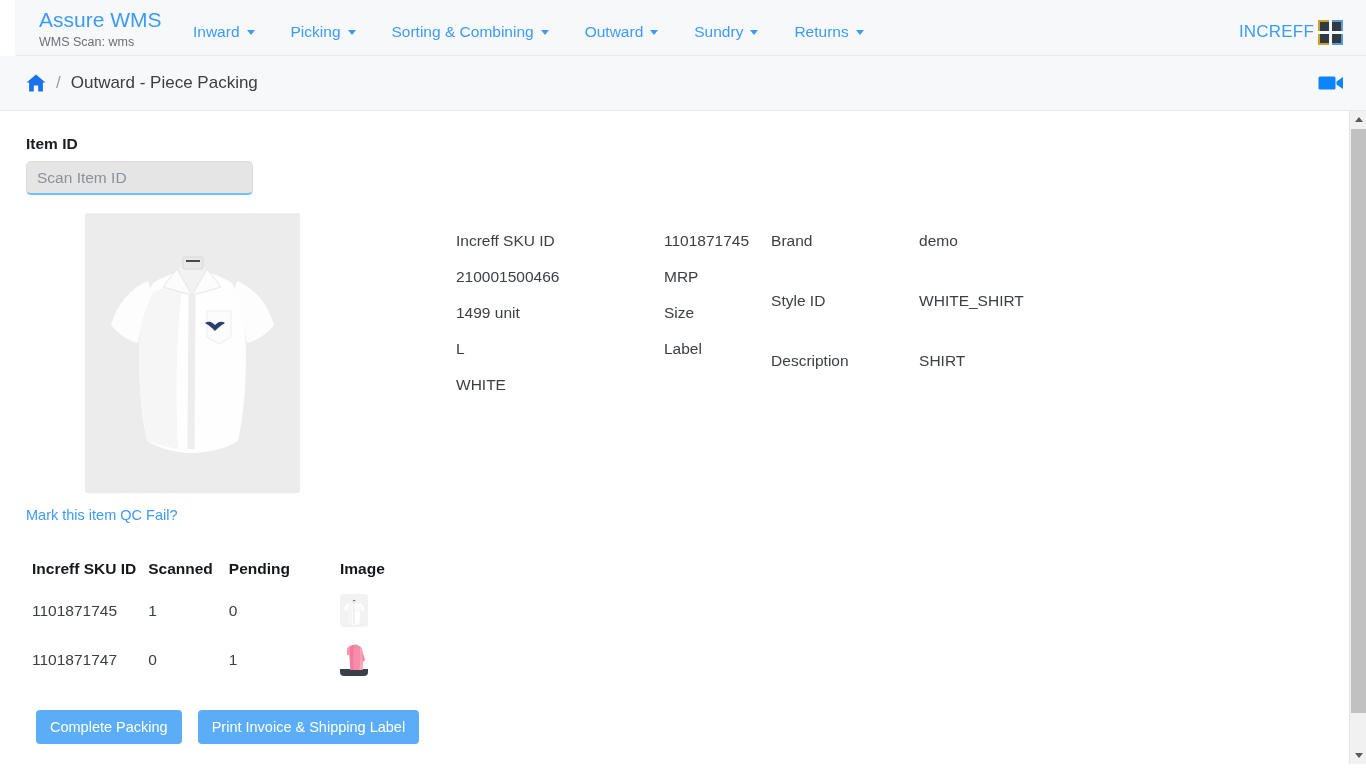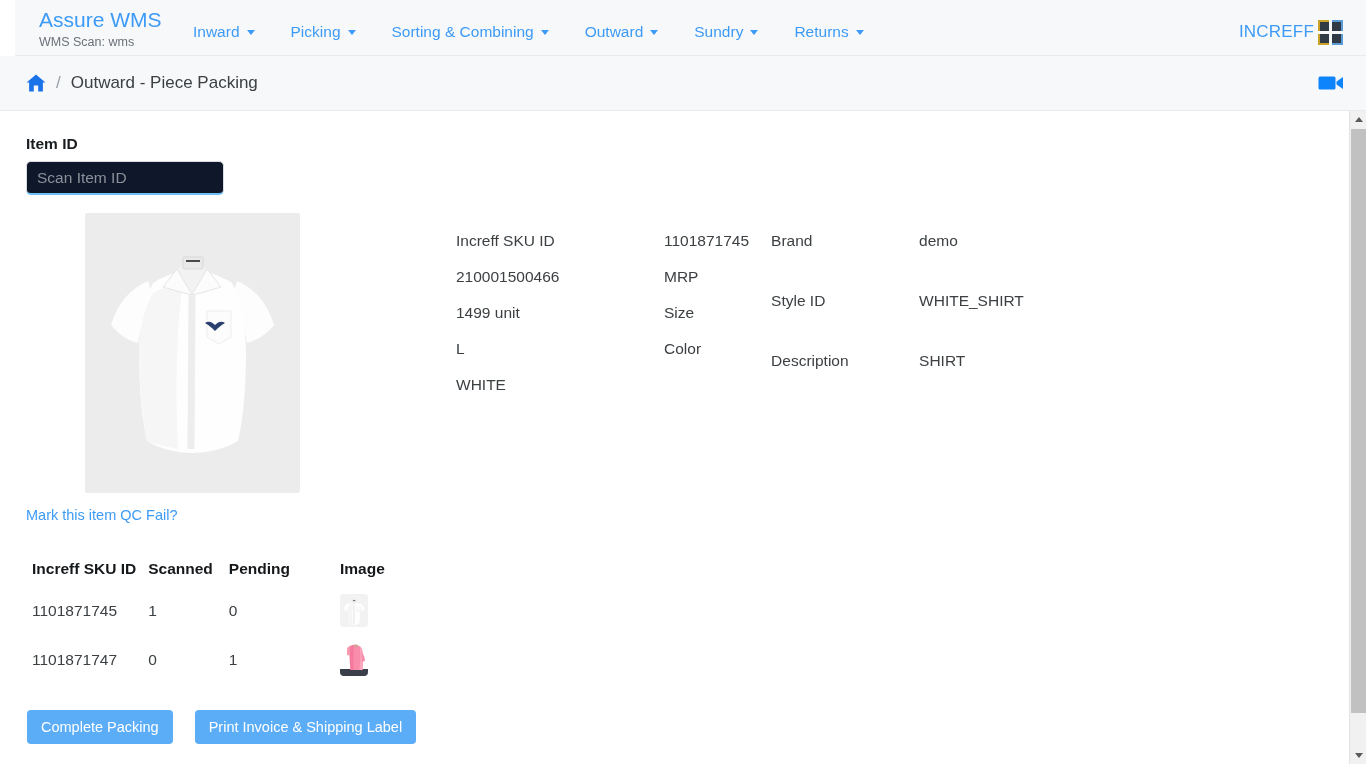--- a/index.html
+++ b/index.html
@@ -120,31 +120,31 @@
   .content { padding: 0 0 0 26px; }
 
   .field-label {
     font-size: 15.5px;
     font-weight: bold;
     color: #1a1d20;
     margin-top: 24px;
   }
   .scan-input {
     margin-top: 8px;
-    width: 198px;
+    width: 227px;
     height: 34px;
     padding: 4px 10px;
     font-size: 15.5px;
     font-family: "Liberation Sans", sans-serif;
     color: #6c757d;
     border: 1px solid #d9dde1;
     border-radius: 5px;
     border-bottom: 2px solid #6ec0f5;
     outline: none;
-    background: #0f172a;
+    background: #e5e5e5;
     box-shadow: 0 1px 1px rgba(0,0,0,0.02);
   }
   .scan-input::placeholder { color: #8a9199; opacity: 1; }
 
   
   .main-row { display: flex; align-items: flex-start; margin-top: 18px; }
   .left-col { width: 430px; }
   .prod-img-wrap {
     width: 215px; height: 280px;
     margin-left: 59px;
@@ -198,21 +198,21 @@
   }
   table.sku-table td.col-img { padding-left: 34px; }
   .thumb {
     width: 28px; height: 33px;
     border-radius: 4px;
     overflow: hidden;
     background: #f0f0f0;
     display: block;
   }
 
-  .btn-row { display: flex; gap: 22px; margin-top: 26px; margin-left: 1px; }
+  .btn-row { display: flex; gap: 16px; margin-top: 26px; margin-left: 10px; }
   .btn {
     background: #5cadf7;
     color: #fff;
     border: none;
     border-radius: 4px;
     font-size: 14.5px;
     font-family: "Liberation Sans", sans-serif;
     padding: 9px 14px;
     cursor: pointer;
     white-space: nowrap;
@@ -369,21 +369,21 @@
 
       <div class="detail-cols">
         <div class="detail-group g1">
           <div class="detail-key">Increff SKU ID</div>
           <div class="detail-val">1101871745</div>
           <div class="detail-val">210001500466</div>
           <div class="detail-key">MRP</div>
           <div class="detail-val">1499 unit</div>
           <div class="detail-key">Size</div>
           <div class="detail-val">L</div>
-          <div class="detail-key">Color</div>
+          <div class="detail-key">Label</div>
           <div class="detail-val">WHITE</div>
         </div>
         <div class="detail-group g2">
           <div class="detail-key">Brand</div>
           <div class="detail-val">demo</div>
           <div class="detail-key">Style ID</div>
           <div class="detail-val">WHITE_SHIRT</div>
           <div class="detail-key">Description</div>
           <div class="detail-val">SHIRT</div>
         </div>

